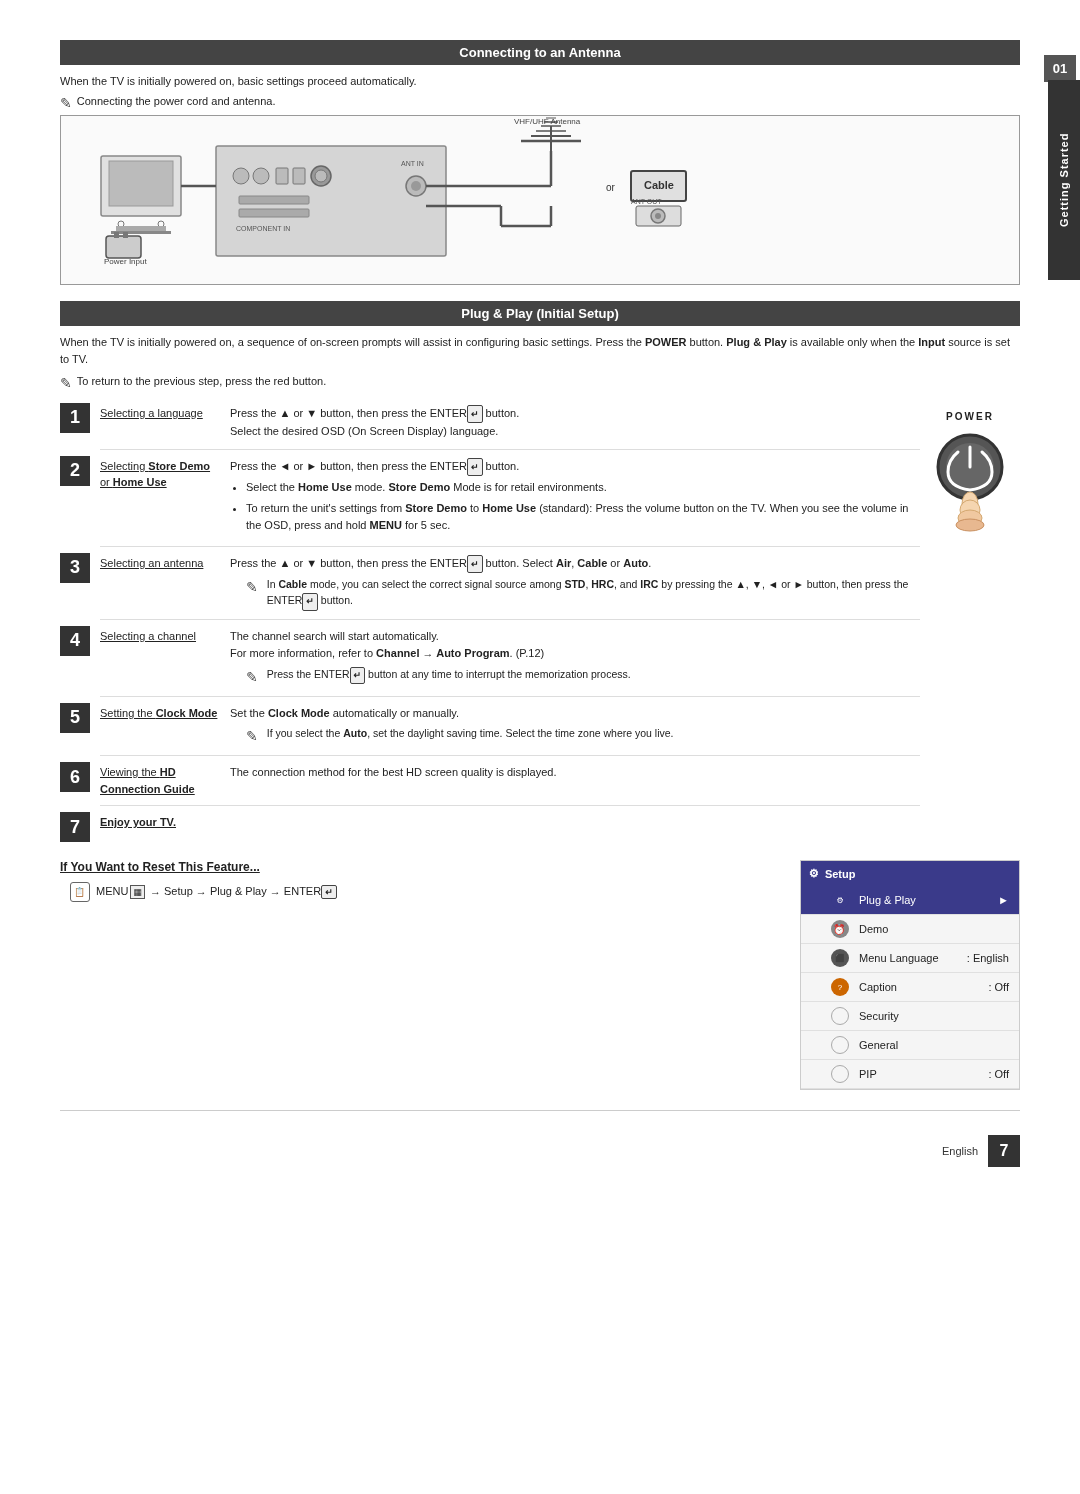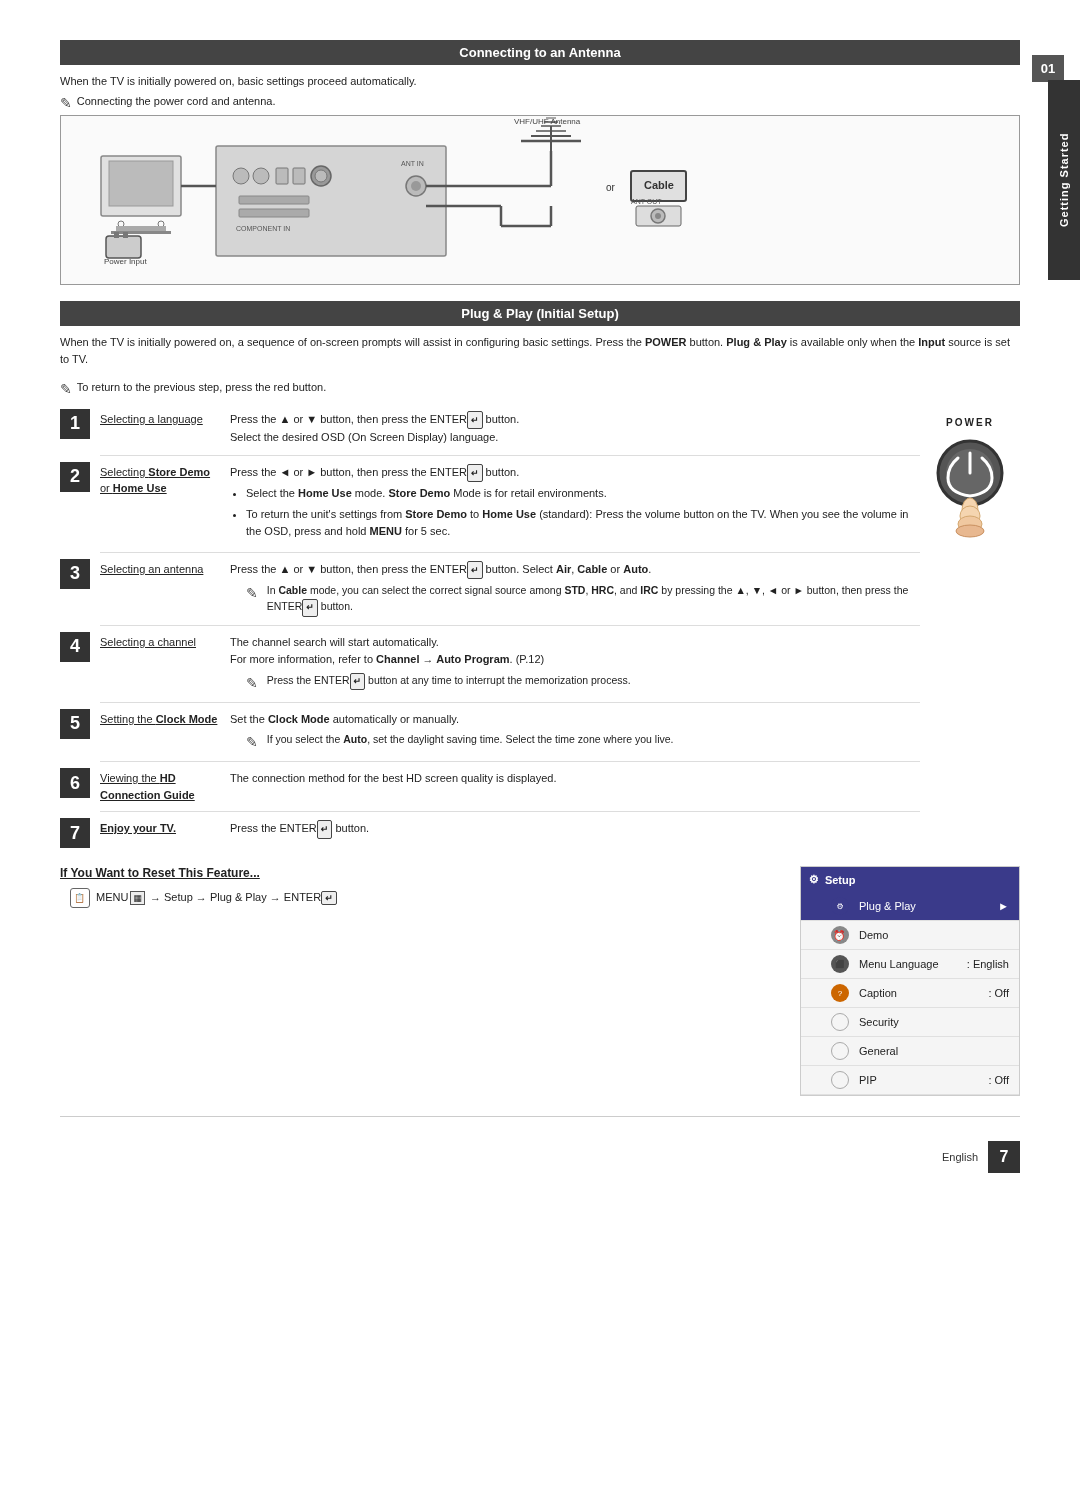--- a/index.html
+++ b/index.html
@@ -34,21 +34,21 @@
       font-weight: bold;
       padding: 20px 8px;
       letter-spacing: 1px;
       height: 200px;
       display: flex;
       align-items: center;
       justify-content: center;
     }
     .side-tab-num {
       position: absolute;
-      right: 16px;
+      right: 4px;
       top: 55px;
       width: 32px;
       background: #555;
       color: #fff;
       font-size: 13px;
       font-weight: bold;
       padding: 6px 0;
       text-align: center;
     }
 
@@ -70,21 +70,21 @@
       margin-bottom: 16px;
       position: relative;
       height: 170px;
       background: #fafafa;
     }
 
     
     .intro-text {
       font-size: 11px;
       line-height: 1.6;
-      margin-bottom: 12px;
+      margin-bottom: 6px;
     }
 
     .step-row {
       display: flex;
       align-items: flex-start;
       margin-bottom: 8px;
       min-height: 30px;
     }
 
     .step-number {
@@ -482,23 +482,20 @@
       <div class="step-row">
         <div class="step-number">6</div>
         <div class="step-label">Viewing the <strong>HD Connection Guide</strong></div>
         <div class="step-desc">The connection method for the best HD screen quality is displayed.</div>
       </div>
       <hr class="step-divider">
 
       <div class="step-row">
         <div class="step-number">7</div>
         <div class="step-label"><strong>Enjoy your TV.</strong></div>
-        <div class="step-desc">
-          Press the ENTER<span class="enter-btn">↵</span> button.
-        </div>
       </div>
 
     </div>
 
     <div class="power-side">
       <div class="power-label">POWER</div>
 
       <svg width="80" height="110" viewBox="0 0 80 110">
 
         <circle cx="40" cy="45" r="32" fill="#555" stroke="#333" stroke-width="3"></circle>

